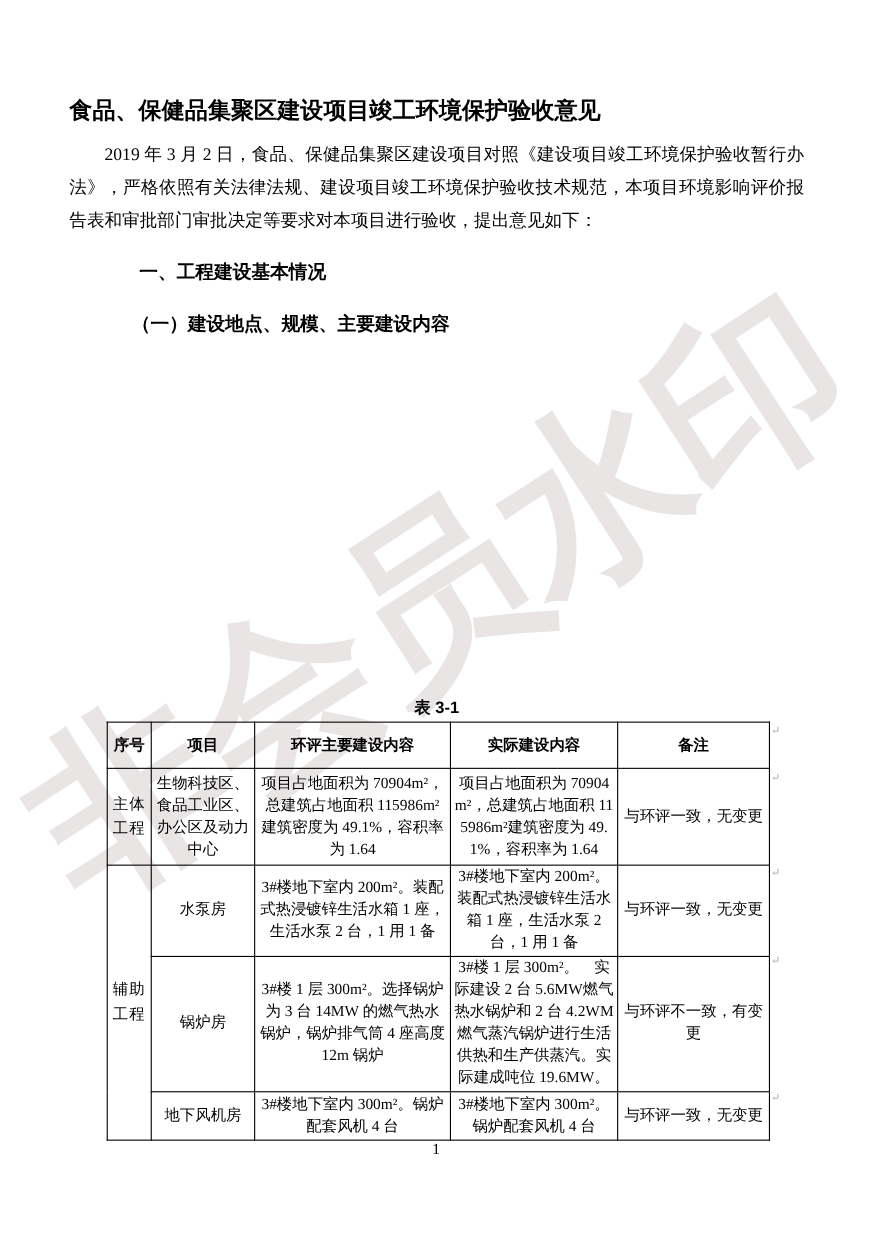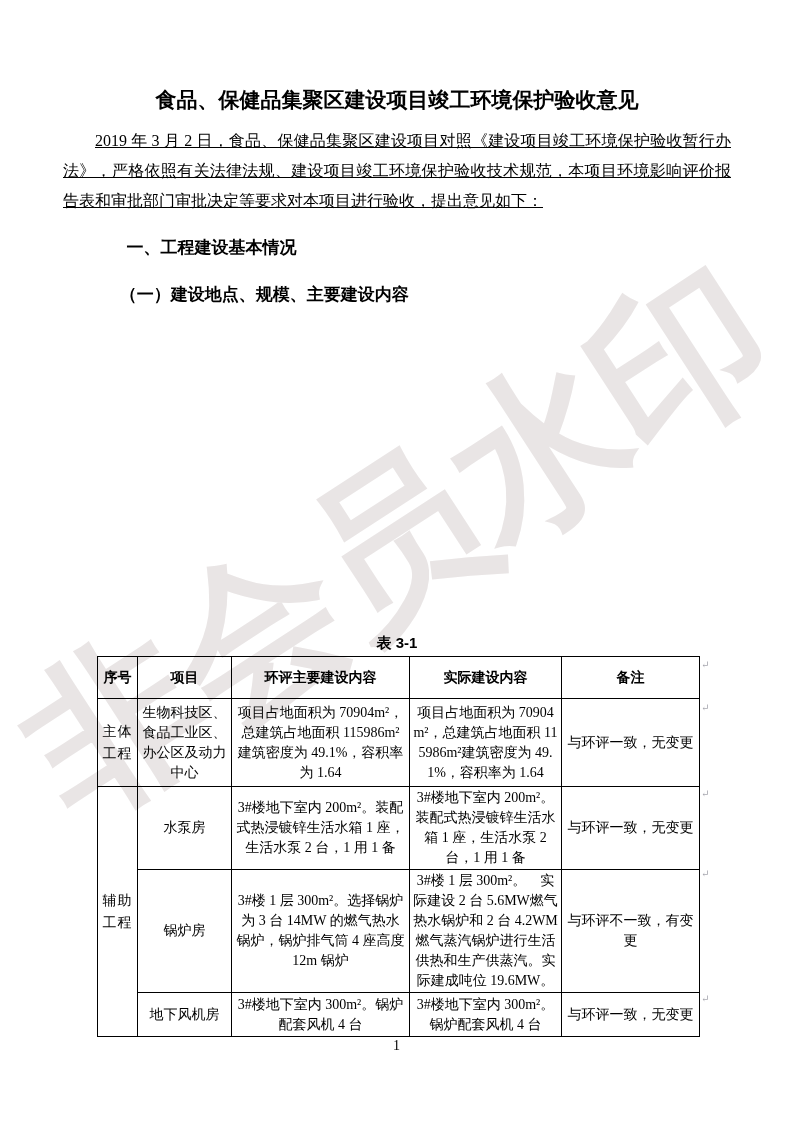--- a/index.html
+++ b/index.html
@@ -23,35 +23,35 @@
     white-space:nowrap;
     letter-spacing:-4px;
     z-index:0;
     user-select:none;
   }
   .content{position:relative;z-index:1;}
   .doc-title{
     position:absolute;
     left:63px;width:668px;top:86px;
     margin:0;
-    text-align:center;
+    text-align:left;
     font-family:"Liberation Sans","DejaVu Sans",sans-serif;
     font-size:21px;
     font-weight:bold;
     letter-spacing:0px;
   }
   .body-text{
     position:absolute;
     left:63px;width:668px;top:126px;
     font-size:16px;
     line-height:30px;
     text-align:justify;
   }
   .body-text p{margin:0;}
-  .indent-2{text-indent:2em;text-decoration:underline;}
+  .indent-2{text-indent:2em;}
   .indent-375{text-indent:3.75em;}
   .h-section{
     margin:16px;
     font-family:"Liberation Sans","DejaVu Sans",sans-serif;
     font-size:17px;
     font-weight:bold;
     line-height:31px;
     text-indent:2.8em;
   }
   .h-sub{

